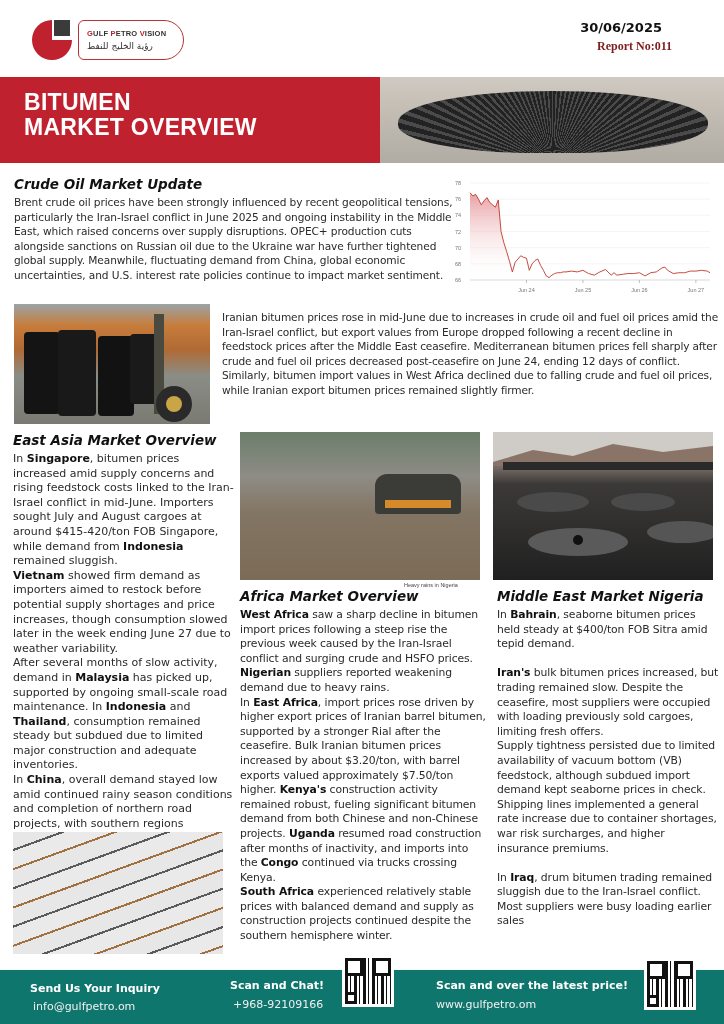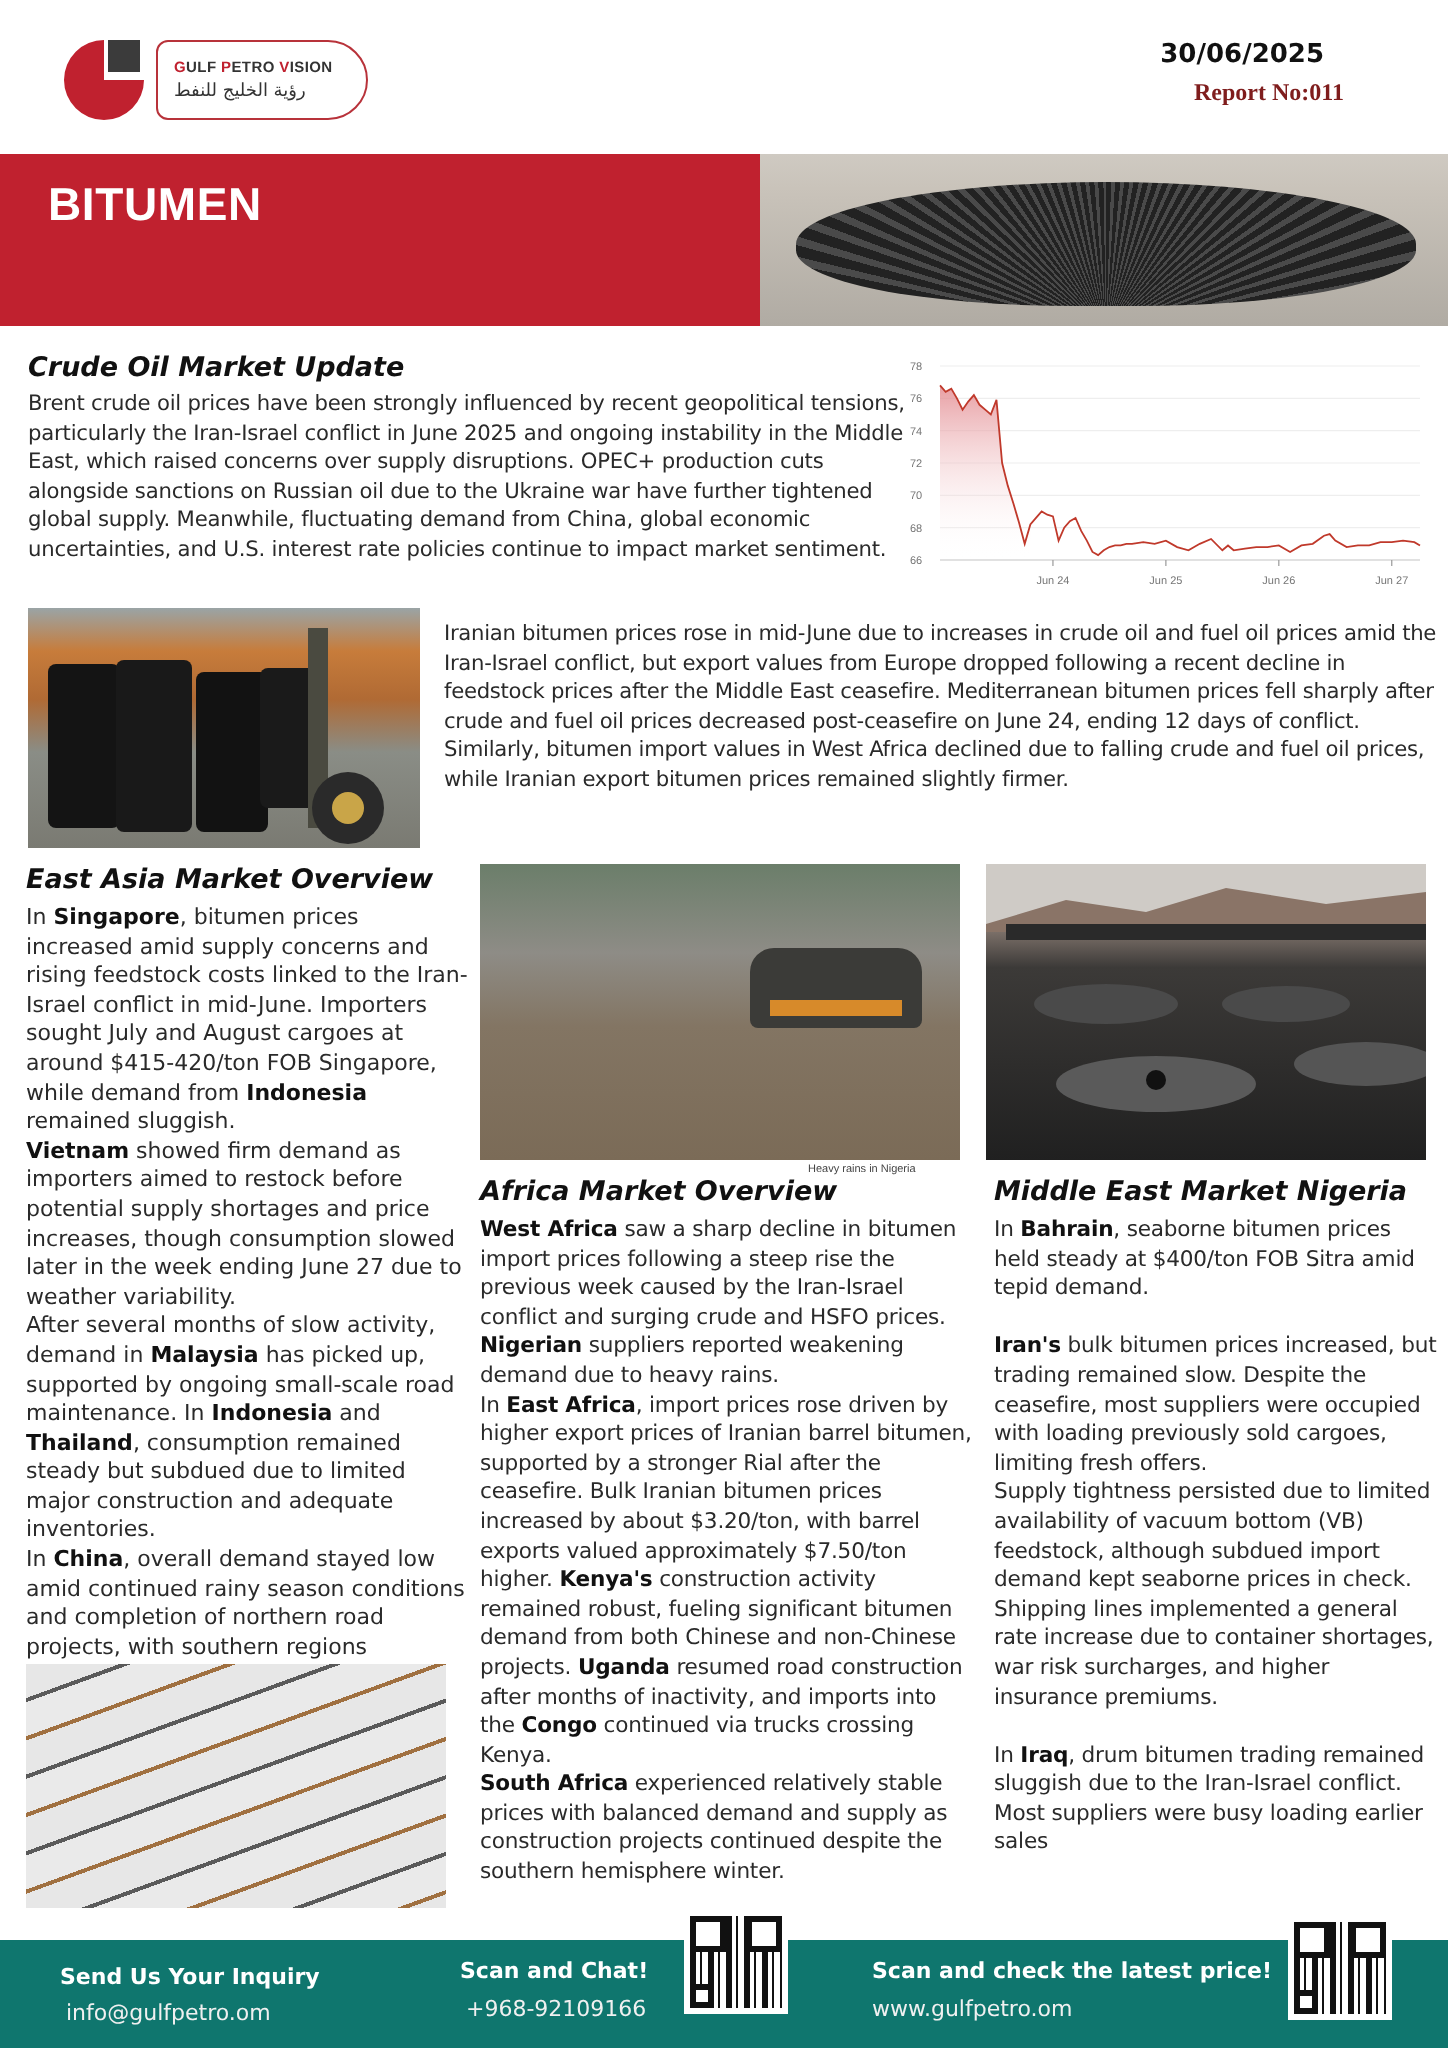--- a/index.html
+++ b/index.html
@@ -82,20 +82,21 @@
       <span class="r">G</span><span>ULF </span><span class="r">P</span><span>ETRO </span><span class="r">V</span><span>ISION</span>
     </div>
     <div class="logo-ar">رؤية الخليج للنفط</div>
   </div>
 </div>
 <div class="report-date">30/06/2025</div>
 <div class="report-no">Report No:011</div>
 
 <div class="banner">
   <div class="banner-title">BITUMEN</div>
+  <div class="banner-title">MARKET OVERVIEW</div>
 </div>
 <div class="photo photo-hero">
   <div class="drum-field"></div>
 </div>
 
 <section class="crude">
   <h2>Crude Oil Market Update</h2>
   <p class="body-text">Brent crude oil prices have been strongly influenced by recent geopolitical tensions, particularly the Iran-Israel conflict in June 2025 and ongoing instability in the Middle East, which raised concerns over supply disruptions. OPEC+ production cuts alongside sanctions on Russian oil due to the Ukraine war have further tightened global supply. Meanwhile, fluctuating demand from China, global economic uncertainties, and U.S. interest rate policies continue to impact market sentiment.</p>
 </section>
 
@@ -241,21 +242,21 @@
 <section class="mideast">
   <h2>Middle East Market Nigeria</h2>
   <p class="body-text rich">In <b>Bahrain</b>, seaborne bitumen prices held steady at $400/ton FOB Sitra amid tepid demand.<br><br><b>Iran's</b> bulk bitumen prices increased, but trading remained slow. Despite the ceasefire, most suppliers were occupied with loading previously sold cargoes, limiting fresh offers.<br>Supply tightness persisted due to limited availability of vacuum bottom (VB) feedstock, although subdued import demand kept seaborne prices in check. Shipping lines implemented a general rate increase due to container shortages, war risk surcharges, and higher insurance premiums.<br><br>In <b>Iraq</b>, drum bitumen trading remained sluggish due to the Iran-Israel conflict. Most suppliers were busy loading earlier sales</p>
 </section>
 
 <div class="footer">
   <div class="f-title" style="left:30px;top:12px;">Send Us Your Inquiry</div>
   <a class="f-val" style="left:33px;top:30px;">info@gulfpetro.om</a>
   <div class="f-title" style="left:230px;top:9px;">Scan and Chat!</div>
   <a class="f-val" style="left:233px;top:28px;">+968-92109166</a>
-  <div class="f-title" style="left:436px;top:9px;">Scan and check the latest price!</div>
+  <div class="f-title" style="left:436px;top:9px;">Scan and over the latest price!</div>
   <a class="f-val" style="left:436px;top:28px;">www.gulfpetro.om</a>
 </div>
 <div class="qr" style="left:342px;top:955px;">
     <div class="qr-inner"></div>
   </div>
 <div class="qr" style="left:644px;top:958px;">
     <div class="qr-inner"></div>
   </div>
 
 </body></html>

